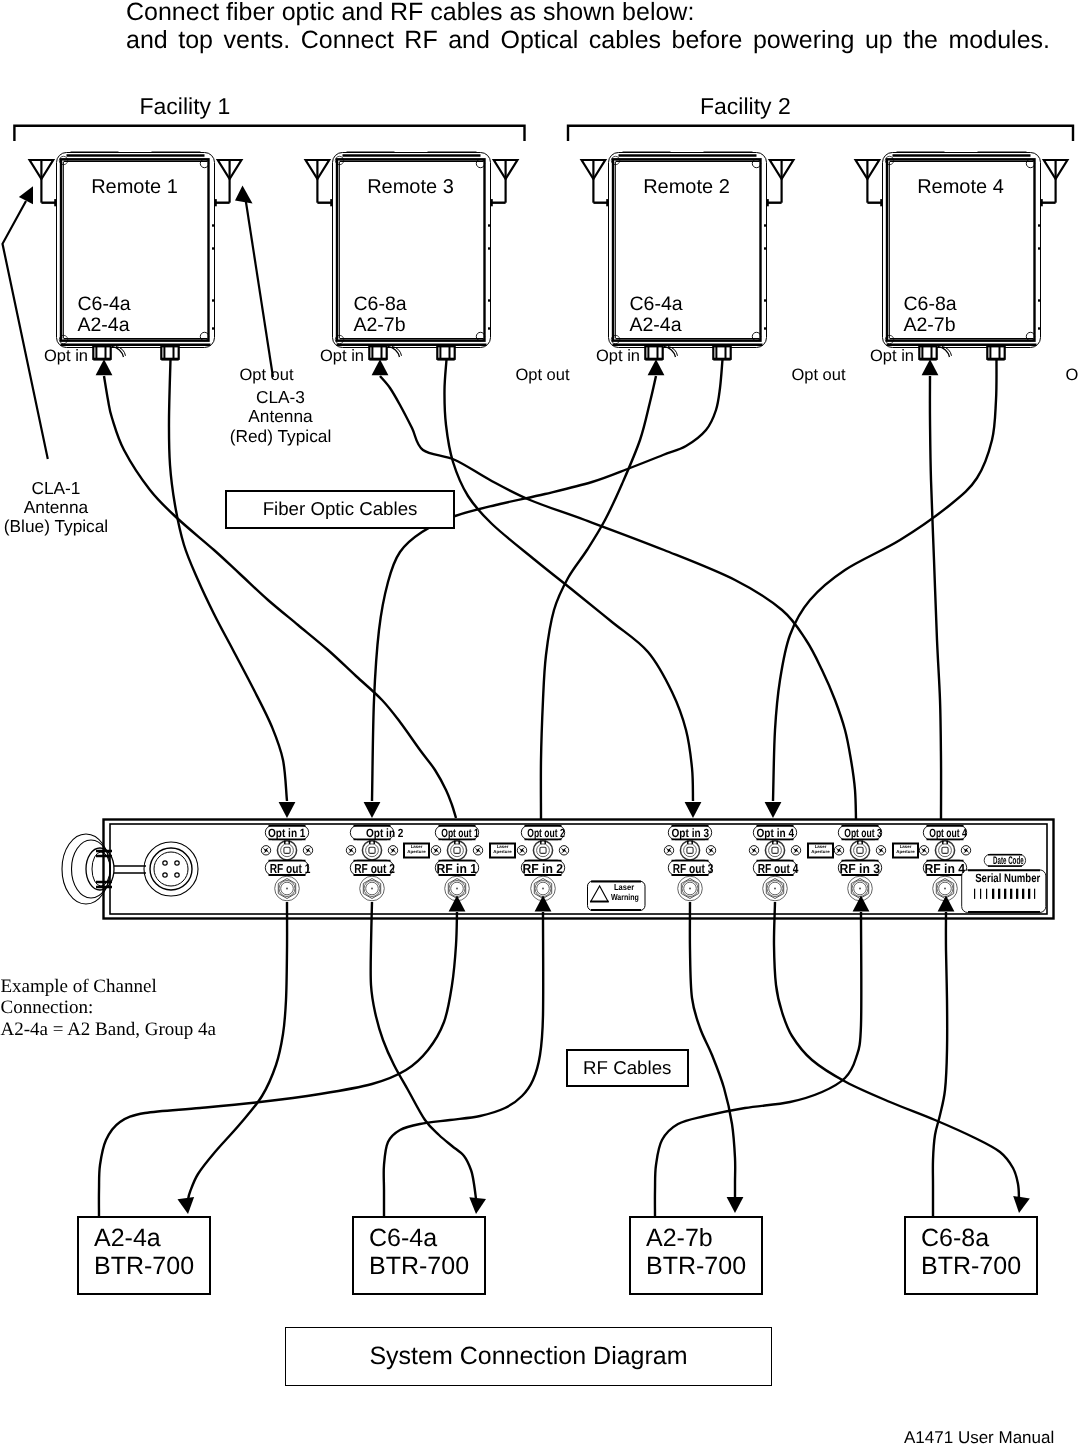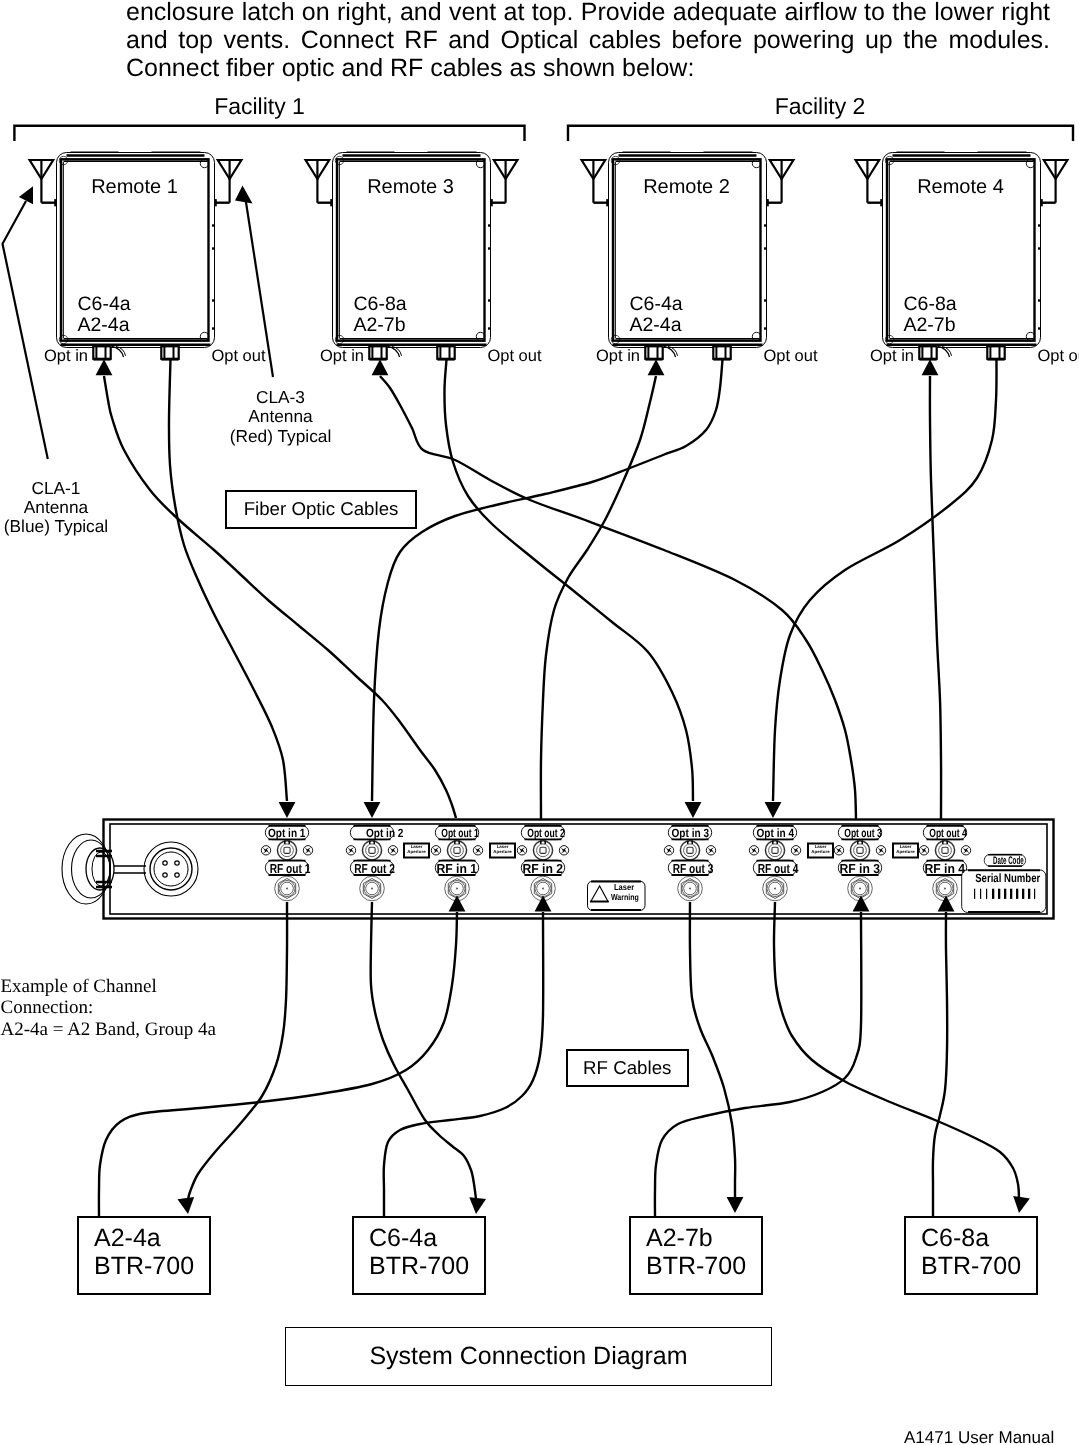--- a/index.html
+++ b/index.html
@@ -6,26 +6,26 @@
   html,body{margin:0;padding:0;background:#fff;}
   body{width:1079px;height:1445px;position:relative;overflow:hidden;
        font-family:"Liberation Sans",sans-serif;color:#000;
        -webkit-font-smoothing:antialiased;text-rendering:geometricPrecision;}
   *{-webkit-font-smoothing:antialiased;}
   #page{position:absolute;inset:0;width:1079px;height:1445px;}
   svg#diagram{position:absolute;left:0;top:0;width:1079px;height:1445px;}
   .para{position:absolute;left:126px;top:-1px;width:924px;font-size:25px;line-height:27.8px;}
   .para .pl{display:block;text-align:justify;text-align-last:justify;white-space:nowrap;}
   .para .pl.last{text-align-last:left;}
-  .facility-label{position:absolute;text-align:center;font-size:23px;}
+  .facility-label{position:absolute;font-size:23px;}
   .remote-title{position:absolute;text-align:center;font-size:20px;line-height:20px;}
   .remote-ch{position:absolute;font-size:19.5px;line-height:19.5px;}
   .port-label{position:absolute;font-size:16.5px;line-height:16.5px;}
   .port-label.r{text-align:right;}
-  .port-label.l{text-align:center;}
+  .port-label.l{text-align:right;margin-top:19px;}
   .ann{position:absolute;font-size:17.3px;line-height:19.3px;}
   .ann .al{display:block;}
   .ann2{position:absolute;font-size:19px;line-height:21.6px;}
   .ann2 .al{display:block;font-family:Liberation Serif, serif;}
   .cap-box{position:absolute;border:2.3px solid #000;box-sizing:border-box;
            display:flex;align-items:center;justify-content:center;font-size:18.7px;background:#fff;}
   .base-unit{position:absolute;border:2.2px solid #000;box-sizing:border-box;background:#fff;
              font-size:25px;line-height:28px;padding:6.5px 0 0 15px;}
   .base-unit .bl{display:block;}
   .caption-box{position:absolute;border:1.6px solid #000;box-sizing:border-box;background:#fff;
@@ -546,23 +546,22 @@
 <path d="M 99.0 1216.0 C 99.0 1209.5 98.8 1198.5 99.0 1190.0 C 99.2 1181.5 98.8 1173.3 100.0 1165.0 C 101.2 1156.7 102.7 1147.2 106.0 1140.0 C 109.3 1132.8 113.5 1126.5 120.0 1122.0 C 126.5 1117.5 131.7 1115.3 145.0 1113.0 C 158.3 1110.7 180.8 1109.8 200.0 1108.0 C 219.2 1106.2 240.0 1104.3 260.0 1102.0 C 280.0 1099.7 301.3 1097.0 320.0 1094.0 C 338.7 1091.0 357.7 1088.0 372.0 1084.0 C 386.3 1080.0 396.7 1075.7 406.0 1070.0 C 415.3 1064.3 421.7 1058.0 428.0 1050.0 C 434.3 1042.0 440.0 1032.8 444.0 1022.0 C 448.0 1011.2 450.0 997.8 452.0 985.0 C 454.0 972.2 455.2 957.2 456.0 945.0 C 456.8 932.8 456.8 920.2 457.0 912.0" fill="none" stroke="#000" stroke-width="2.4" stroke-linecap="butt"></path>
 <polygon points="457.0,895.5 465.4,911.5 448.6,911.5" fill="#000"></polygon>
 <path d="M 384.0 1216.0 C 384.0 1209.5 384.0 1198.5 384.0 1190.0 C 384.0 1181.5 383.3 1173.0 384.0 1165.0 C 384.7 1157.0 385.3 1147.8 388.0 1142.0 C 390.7 1136.2 394.7 1133.0 400.0 1130.0 C 405.3 1127.0 411.7 1125.7 420.0 1124.0 C 428.3 1122.3 440.0 1121.3 450.0 1120.0 C 460.0 1118.7 470.8 1118.0 480.0 1116.0 C 489.2 1114.0 498.0 1111.3 505.0 1108.0 C 512.0 1104.7 517.3 1100.7 522.0 1096.0 C 526.7 1091.3 530.0 1086.8 533.0 1080.0 C 536.0 1073.2 538.3 1065.8 540.0 1055.0 C 541.7 1044.2 542.5 1038.8 543.0 1015.0 C 543.5 991.2 543.0 937.8 543.0 912.0" fill="none" stroke="#000" stroke-width="2.4" stroke-linecap="butt"></path>
 <polygon points="543.0,895.5 551.4,911.5 534.6,911.5" fill="#000"></polygon>
 <path d="M 655.0 1216.0 C 655.0 1209.5 654.8 1198.5 655.0 1190.0 C 655.2 1181.5 654.8 1173.3 656.0 1165.0 C 657.2 1156.7 658.3 1146.8 662.0 1140.0 C 665.7 1133.2 670.8 1128.0 678.0 1124.0 C 685.2 1120.0 693.8 1118.7 705.0 1116.0 C 716.2 1113.3 730.8 1110.3 745.0 1108.0 C 759.2 1105.7 777.2 1104.7 790.0 1102.0 C 802.8 1099.3 812.8 1096.0 822.0 1092.0 C 831.2 1088.0 839.3 1083.7 845.0 1078.0 C 850.7 1072.3 853.3 1066.8 856.0 1058.0 C 858.7 1049.2 860.2 1049.3 861.0 1025.0 C 861.8 1000.7 861.0 940.2 861.0 912.0" fill="none" stroke="#000" stroke-width="2.4" stroke-linecap="butt"></path>
 <polygon points="861.0,895.5 869.4,911.5 852.6,911.5" fill="#000"></polygon>
 <path d="M 933.0 1216.0 C 933.0 1208.2 933.0 1194.3 933.0 1185.0 C 933.0 1175.7 932.7 1168.3 933.0 1160.0 C 933.3 1151.7 933.8 1142.5 935.0 1135.0 C 936.2 1127.5 938.3 1122.5 940.0 1115.0 C 941.7 1107.5 943.8 1100.8 945.0 1090.0 C 946.2 1079.2 946.7 1065.0 947.0 1050.0 C 947.3 1035.0 947.2 1016.7 947.0 1000.0 C 946.8 983.3 946.2 964.7 946.0 950.0 C 945.8 935.3 946.0 921.5 946.0 912.0" fill="none" stroke="#000" stroke-width="2.4" stroke-linecap="butt"></path>
 <polygon points="946.0,895.5 954.4,911.5 937.6,911.5" fill="#000"></polygon>
 </svg>
 <div class="para">
-  <span class="pl">enclosure latch on right, and vent at top. Provide adequate airflow to the lower right</span>
+  <span class="pl last">Connect fiber optic and RF cables as shown below:</span>
   <span class="pl">and top vents.  Connect RF and Optical cables before powering up the modules.</span>
-  <span class="pl last">Connect fiber optic and RF cables as shown below:</span>
 </div>
 <div class="facility-label" style="left:139.5px;top:93px;width:240px">Facility 1</div>
 <div class="facility-label" style="left:700.0px;top:93px;width:240px">Facility 2</div>
 <div class="remote-title" style="left:55.5px;top:177.0px;width:158.0px">Remote 1</div>
 <div class="remote-ch" style="left:77.5px;top:294.5px">C6-4a</div>
 <div class="remote-ch" style="left:77.5px;top:315.5px">A2-4a</div>
 <div class="port-label r" style="left:-33.5px;top:348.2px;width:121.5px">Opt in</div>
 <div class="port-label l" style="left:183.5px;top:348.2px;width:110px">Opt out</div>
 <div class="remote-title" style="left:331.5px;top:177.0px;width:158.0px">Remote 3</div>
 <div class="remote-ch" style="left:353.5px;top:294.5px">C6-8a</div>
@@ -587,21 +586,21 @@
 <div class="ann" style="left:206px;top:388px;width:149px;text-align:center">
   <span class="al">CLA-3</span>
   <span class="al">Antenna</span>
   <span class="al">(Red) Typical</span>
 </div>
 <div class="ann2" style="left:0.5px;top:975.5px;width:300px">
   <span class="al">Example of Channel</span>
   <span class="al">Connection:</span>
   <span class="al">A2-4a = A2 Band, Group 4a</span>
 </div>
-<div class="cap-box" style="left:225px;top:489.5px;width:192px;height:39px">
+<div class="cap-box" style="left:225px;top:489.5px;width:230px;height:39px">
       <span>Fiber Optic Cables</span>
     </div>
 <div class="cap-box" style="left:566px;top:1048.5px;width:122.5px;height:38.5px">
       <span>RF Cables</span>
     </div>
 <div class="base-unit" style="left:77px;top:1215.5px;width:133.5px;height:79.5px">
   <span class="bl">A2-4a</span>
   <span class="bl">BTR-700</span>
 </div>
 <div class="base-unit" style="left:352px;top:1215.5px;width:133.5px;height:79.5px">

